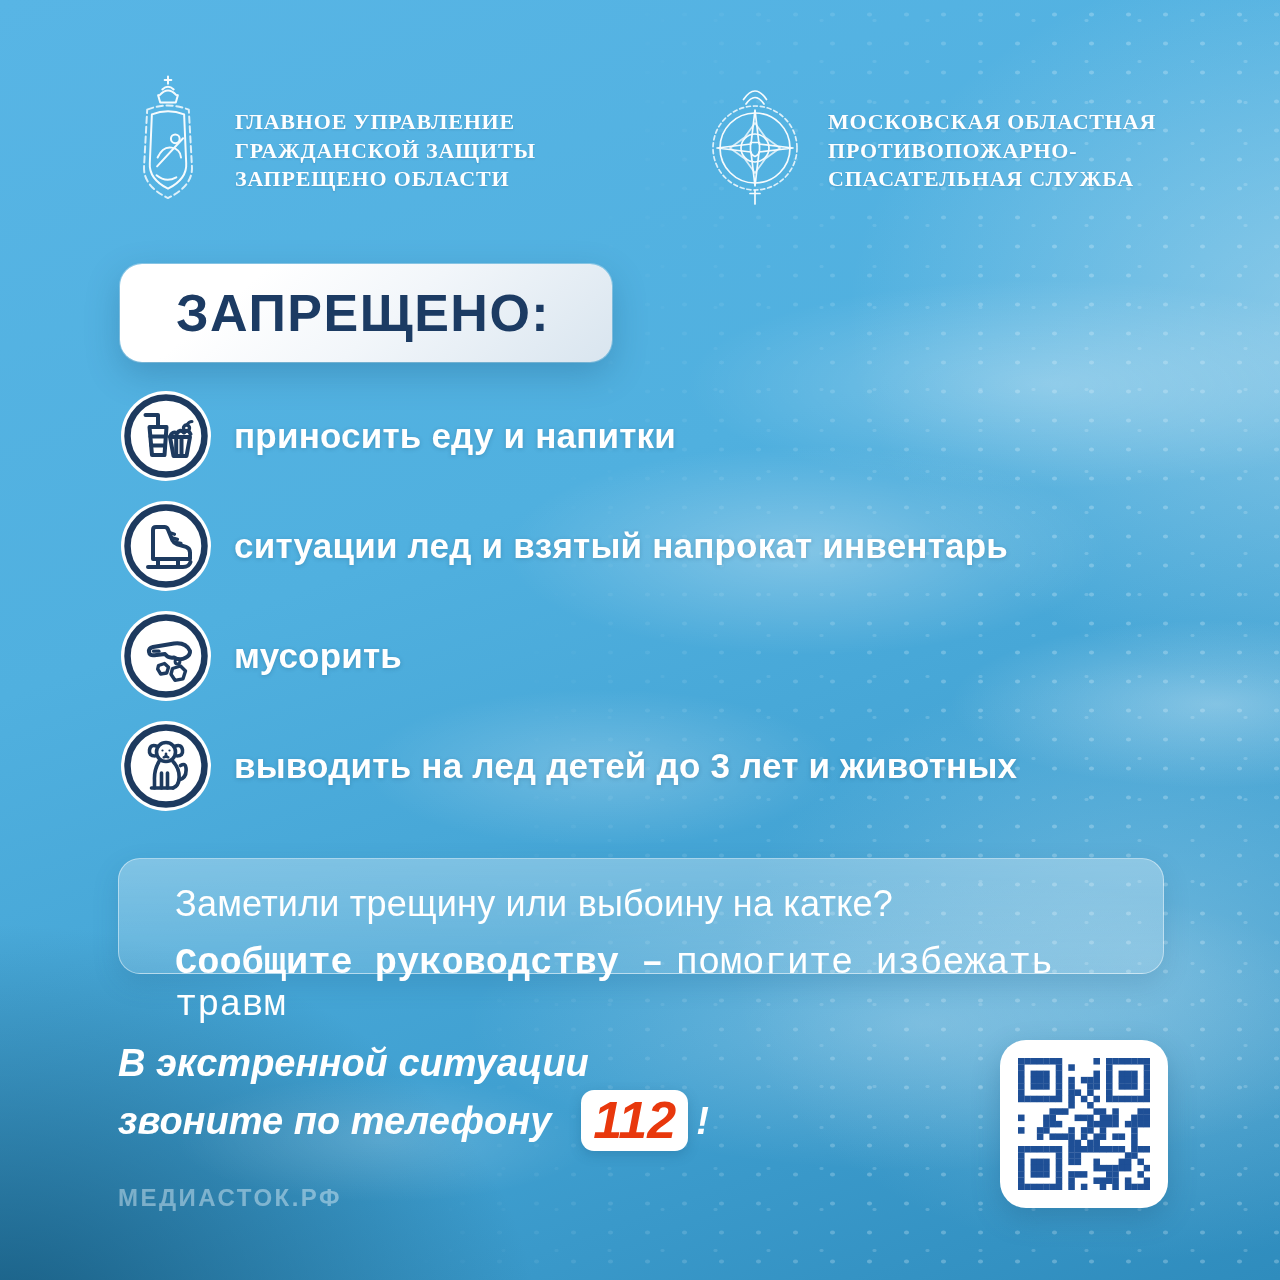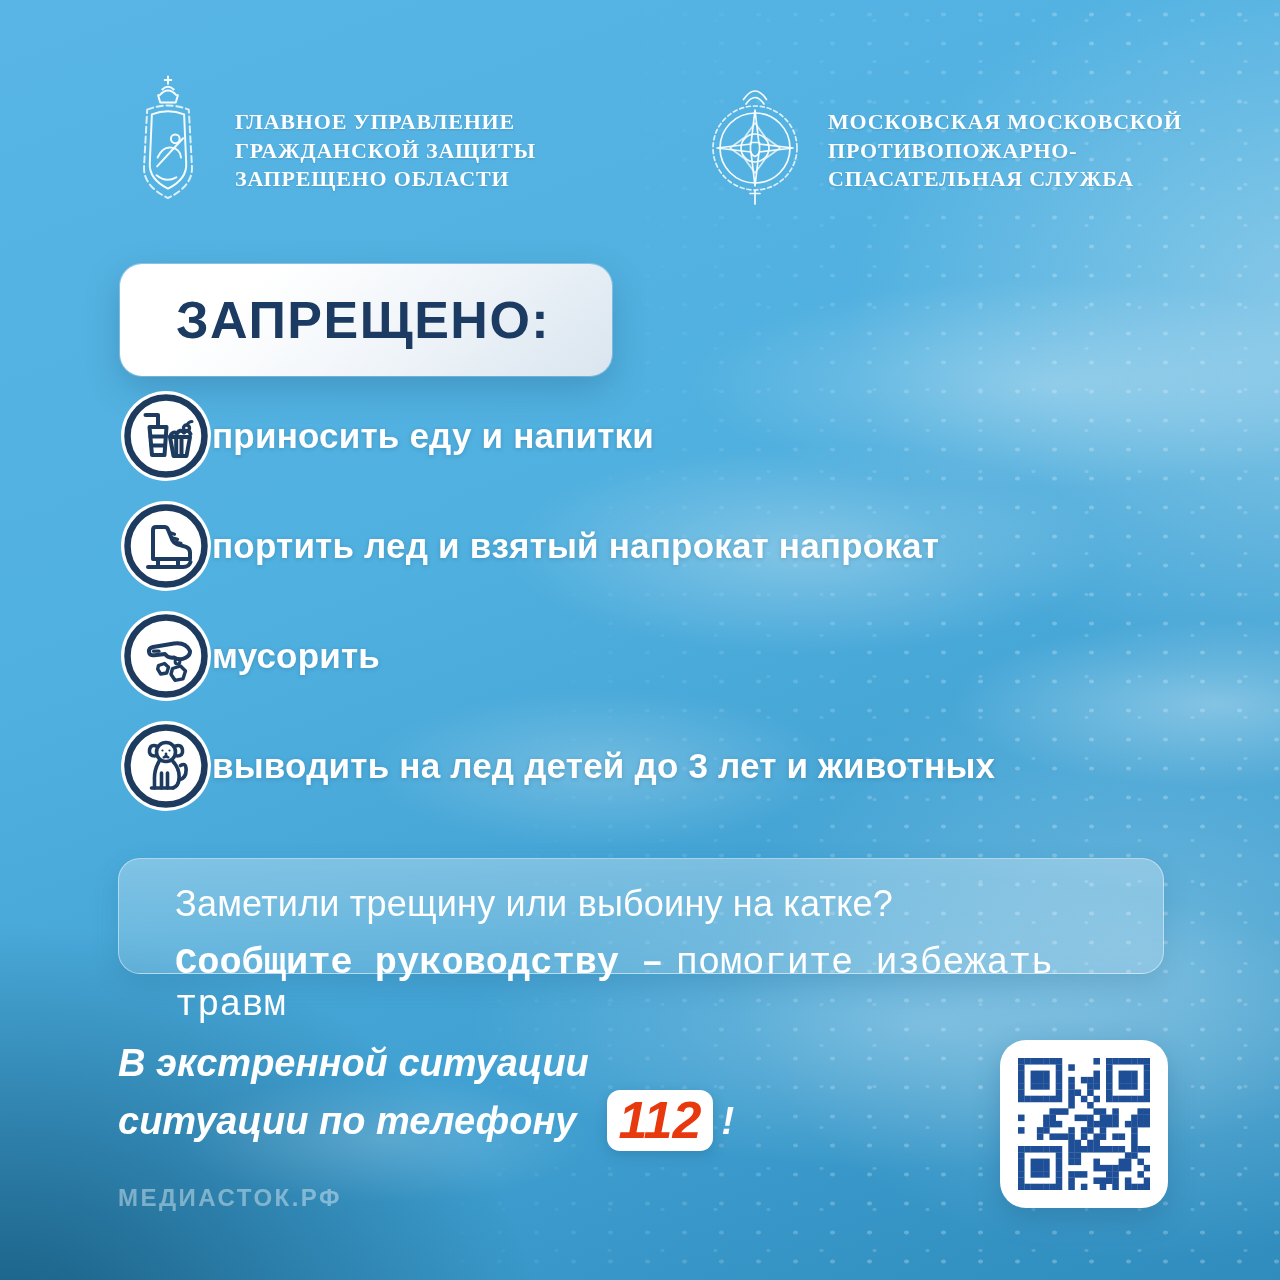--- a/index.html
+++ b/index.html
@@ -32,33 +32,33 @@
   }
   .org-text{
     position:absolute;color:#fdfeff;
     font-family:"Liberation Serif","DejaVu Serif",serif;
     font-weight:bold;font-size:22px;line-height:28.5px;letter-spacing:.8px;
     text-shadow:0 1px 2px rgba(30,90,130,.25);
   }
   .logo{position:absolute;}
   
   .title-badge{
-    position:absolute;left:120px;top:264px;width:492px;height:112px;
+    position:absolute;left:120px;top:264px;width:492px;height:98px;
     border-radius:22px;display:flex;align-items:center;padding-left:56px;box-sizing:border-box;
     background:linear-gradient(140deg,#ffffff 25%,#f2f6fa 55%,#d9e5ef 100%);
     box-shadow:0 12px 34px rgba(25,85,125,.30), 0 0 0 1px rgba(255,255,255,.35);
   }
   .title-badge span{
     color:#1c3b63;font-weight:bold;font-size:52px;letter-spacing:1.5px;
   }
   
   .rule{position:absolute;left:120px;display:flex;align-items:center;height:92px;}
   .rule .circle{width:92px;height:92px;flex:0 0 92px;}
   .rule .label{
-    color:#ffffff;font-weight:bold;font-size:35px;letter-spacing:.2px;
+    margin-left:22px;color:#ffffff;font-weight:bold;font-size:35px;letter-spacing:.2px;
     text-shadow:0 1px 4px rgba(20,70,105,.25);white-space:nowrap;text-align:center;
   }
   
   .notice{
     position:absolute;left:118px;top:858px;width:1046px;height:116px;box-sizing:border-box;
     border-radius:22px;padding:24px 0 0 56px;
     background:linear-gradient(180deg, rgba(255,255,255,.30), rgba(255,255,255,.15));
     border:1.5px solid rgba(255,255,255,.45);
     box-shadow:0 10px 26px rgba(35,90,125,.18);
   }
@@ -119,21 +119,21 @@
       <circle cx="55" cy="76" r="35"></circle>
       <path d="M55 38 L59 72 L93 76 L59 80 L55 114 L51 80 L17 76 L51 72 Z"></path>
       <path d="M55 51 L65.5 65.5 L80 76 L65.5 86.5 L55 101 L44.5 86.5 L30 76 L44.5 65.5 Z" opacity=".8"></path>
       <circle cx="55" cy="76" r="14"></circle>
       <path d="M50.5 70.5 h9 v8 q0 4 -4.5 6 q-4.5 -2 -4.5 -6 z"></path>
       <path d="M46 32 q9 -13 18 0 M43.5 27.5 q11.5 -17 23 0"></path>
       <path d="M55 118 v14 M50 121.5 h10"></path>
     </g>
   </svg>
   <div class="org-text" style="left:828px;top:108px">
-    <div>МОСКОВСКАЯ МОСКОВСКОЙ</div>
+    <div>МОСКОВСКАЯ ОБЛАСТНАЯ</div>
     <div>ПРОТИВОПОЖАРНО-</div>
     <div>СПАСАТЕЛЬНАЯ СЛУЖБА</div>
   </div>
 
   <div class="title-badge">
     <span>ЗАПРЕЩЕНО:</span>
   </div>
 
   <div class="rule" style="top:390px">
     <svg class="circle" viewBox="0 0 92 92">
@@ -157,21 +157,21 @@
     <svg class="circle" viewBox="0 0 92 92">
       <circle cx="46" cy="46" r="45" fill="#ffffff"></circle>
       <circle cx="46" cy="46" r="38.5" fill="#ffffff" stroke="#1d3a5f" stroke-width="6.5"></circle>
       <g stroke="#1d3a5f" fill="none" stroke-width="4" stroke-linecap="round" stroke-linejoin="round">
         <path d="M33 59 V30 Q33 27 36 27 H44.5 Q47 27 48 29.5 L52.5 40.5 Q53.8 43.3 57 44.2 L66 46.8 Q70 48.2 70 52.5 V59 Z"></path>
         <path d="M49.5 32.5 l5 1.8 M52 37.8 l5.5 1.6 M55.5 42.2 l5.5 1.2" stroke-width="3.2"></path>
         <path d="M28 67 H63 Q69 67 70.5 62"></path>
         <path d="M38 59 V67 M58 59 V67"></path>
       </g>
     </svg>
-    <span class="label">портить лед и взятый напрокат напрокат</span>
+    <span class="label">ситуации лед и взятый напрокат инвентарь</span>
   </div>
 
   <div class="rule" style="top:610px">
     <svg class="circle" viewBox="0 0 92 92">
       <circle cx="46" cy="46" r="45" fill="#ffffff"></circle>
       <circle cx="46" cy="46" r="38.5" fill="#ffffff" stroke="#1d3a5f" stroke-width="6.5"></circle>
       <g stroke="#1d3a5f" fill="none" stroke-width="4" stroke-linecap="round" stroke-linejoin="round">
         <path d="M70 41 Q66 32 54 33.5 L33 37 Q28.5 38 29 42 Q29.5 46 34.5 45.2 L45 44 Q48 48.5 54 47.5 Q60 51 65.5 47.8 Q70.5 45 70 41 Z"></path>
         <path d="M33.5 41.2 h5.5" stroke-width="3.2"></path>
         <path d="M38.5 55.5 l6 -2 4 3.8 -1.8 5.7 -6 1 -3 -4.8 z" stroke-width="3.4"></path>
@@ -207,21 +207,21 @@
   <div class="notice">
     <div class="l1">Заметили трещину или выбоину на катке?</div>
     <div class="l2">
       <span class="b">Сообщите руководству –</span><span class="r">помогите избежать травм</span>
     </div>
   </div>
 
   <div class="emergency">
     <div class="row">В экстренной ситуации</div>
     <div class="row">
-      <span>ситуации по телефону</span>
+      <span>звоните по телефону</span>
       <span class="badge-112">112</span>
       <span>!</span>
     </div>
   </div>
 
   <div class="qr-card">
     <svg id="qr" width="132" height="132" viewBox="0 0 132 132">
         <rect x="0.00" y="0.00" width="6.54" height="6.54" fill="#1e4f96"></rect>
         <rect x="6.29" y="0.00" width="6.54" height="6.54" fill="#1e4f96"></rect>
         <rect x="12.57" y="0.00" width="6.54" height="6.54" fill="#1e4f96"></rect>

